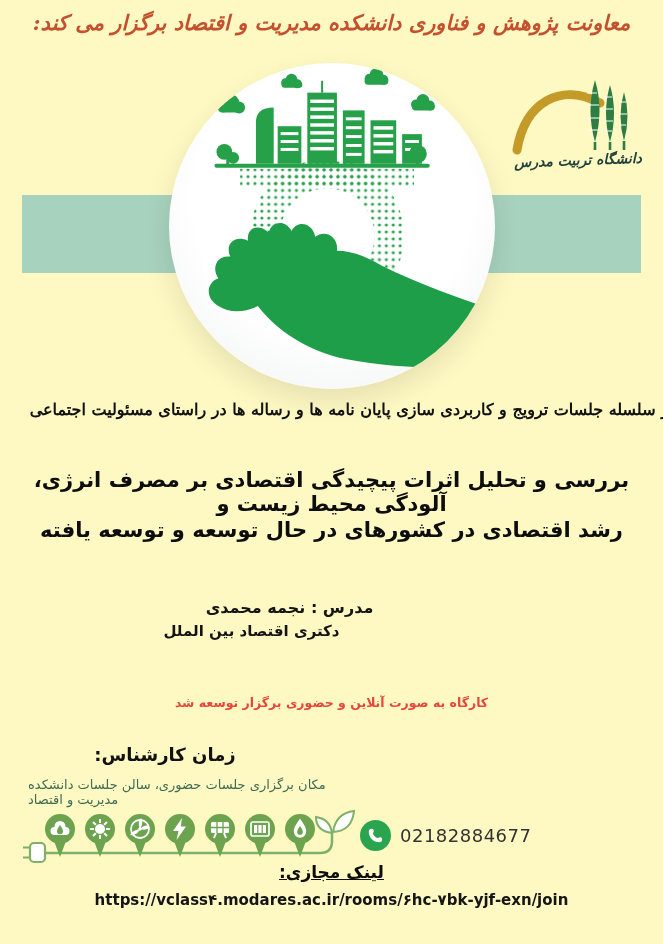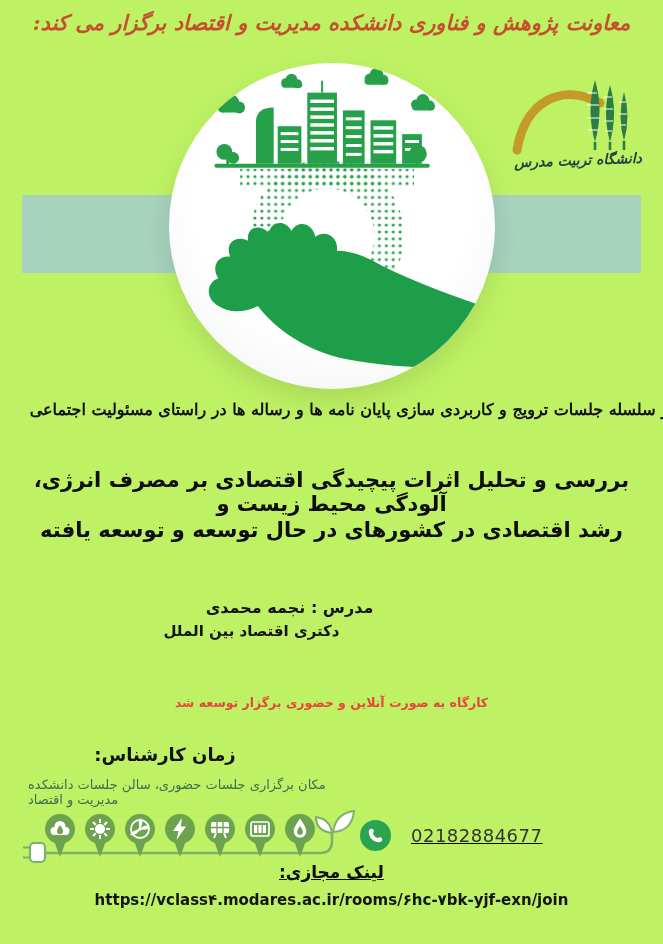--- a/index.html
+++ b/index.html
@@ -1,17 +1,17 @@
 <!DOCTYPE html>
 <html lang="fa"><head>
 <meta charset="utf-8">
 <style>
   html,body{margin:0;padding:0;background:#fff;}
   .poster{
-    position:relative;width:663px;height:944px;background:#bef264;overflow:hidden;
+    position:relative;width:663px;height:944px;background:#fef9c3;overflow:hidden;
     direction:rtl;font-family:"DejaVu Sans","Liberation Sans",sans-serif;
   }
   
   .banner{
     position:absolute;top:10px;left:0;width:100%;text-align:center;
     color:#c4502e;font-family:"DejaVu Serif","Liberation Serif",serif;
     font-style:italic;font-weight:600;font-size:21px;letter-spacing:.5px;
   }
   
   .logo{position:absolute;top:70px;right:10px;width:150px;height:112px;}
@@ -48,21 +48,21 @@
   .sched-heading{position:absolute;top:744px;right:408px;width:180px;text-align:center;
     font-size:18px;font-weight:bold;color:#111;}
   .sched-date{position:absolute;top:773px;right:330px;width:290px;text-align:center;
     font-size:15px;font-weight:bold;color:#111;}
   .sched-date .day{font-size:20px;font-weight:bold;}
   .sched-location{position:absolute;top:777px;left:28px;width:305px;text-align:left;
     font-size:13px;color:#3f6b52;}
   
   .energy-strip{position:absolute;top:805px;left:20px;width:340px;height:72px;}
   .phone-row{position:absolute;top:818px;left:360px;width:220px;height:34px;direction:ltr;
-    display:flex;align-items:center;gap:20px;text-decoration:underline;}
+    display:flex;align-items:center;gap:9px;}
   .phone-badge{width:31px;height:31px;border-radius:50%;background:#2aa44f;
     display:flex;align-items:center;justify-content:center;}
   .phone-number{font-size:18px;color:#333;letter-spacing:.5px;}
   .link-heading{position:absolute;top:862px;left:0;width:100%;text-align:center;
     font-size:17px;font-weight:bold;color:#0d0d0d;text-decoration:underline;}
   .link-url{position:absolute;top:891px;left:0;width:100%;text-align:center;direction:ltr;
     font-size:15px;font-weight:bold;color:#151515;}
 </style>
 </head>
 <body>

